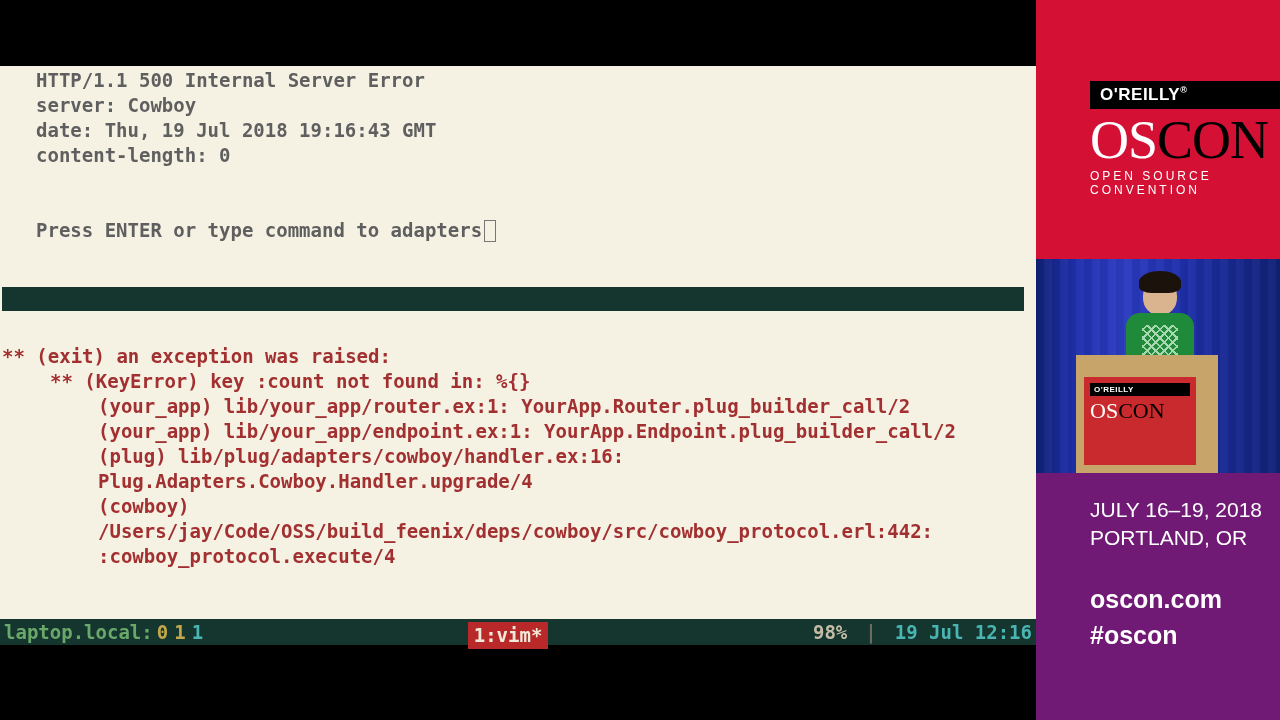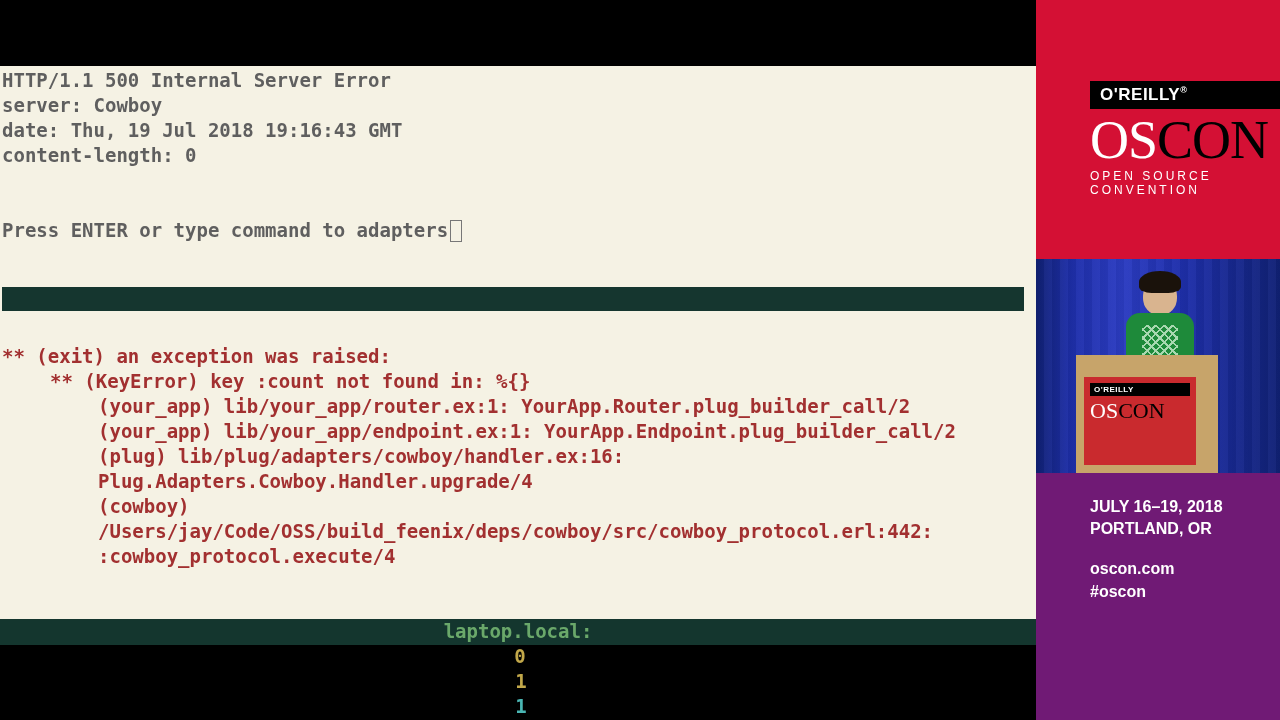--- a/index.html
+++ b/index.html
@@ -15,20 +15,21 @@
       position: absolute;
       left: 0;
       top: 66px;
       width: 1036px;
       height: 579px;
       background: #f5f2e4;
       font-size: 19px;
       line-height: 25px;
       font-weight: bold;
       color: #5a5a5a;
+      padding-left: 34px;
     }
     .http-headers {
       padding: 2px 2px 0 2px;
       color: #5f5f5f;
     }
     .http-headers div { white-space: pre; }
     .prompt {
       margin-top: 50px;
       padding-left: 2px;
       color: #5f5f5f;
@@ -70,21 +71,20 @@
       bottom: 0;
       left: 0;
       width: 1036px;
       height: 26px;
       background: #14362e;
       display: flex;
       align-items: center;
       font-size: 19px;
       font-weight: bold;
       padding: 0 4px;
-      flex-direction: column;
     }
     .tmux-host { color: #6aa86a; }
     .tmux-zero { color: #c2a84a; margin-left: 4px; }
     .tmux-one1 { color: #c2a84a; margin-left: 6px; }
     .tmux-one2 { color: #4ab6b3; margin-left: 6px; }
     .tmux-center { flex: 1; display: flex; justify-content: center; margin-top: 7px; }
     .tmux-vim {
       background: #b92929;
       color: #f1eadb;
       padding: 1px 6px;
@@ -225,22 +225,22 @@
         repeating-linear-gradient(-45deg, transparent 0 4px, #a8d8b0 4px 6px);
     }
     .info-block {
       position: absolute;
       top: 496px;
       left: 54px;
       right: 10px;
       font-family: Arial, Helvetica, sans-serif;
       color: #fff;
     }
-    .info-dates { font-size: 16px; font-weight: bold; line-height: 1.35; }
-    .info-links { margin-top: 18px; font-size: 16px; font-weight: bold; line-height: 1.45; }
+    .info-dates { font-size: 21px; font-weight: normal; line-height: 1.35; }
+    .info-links { margin-top: 28px; font-size: 25px; font-weight: bold; line-height: 1.45; }
   </style>
 </head>
 <body>
 
 <div class="terminal">
   <div class="http-headers">
     <div>HTTP/1.1 500 Internal Server Error</div>
     <div>server: Cowboy</div>
     <div>date: Thu, 19 Jul 2018 19:16:43 GMT</div>
     <div>content-length: 0</div>

